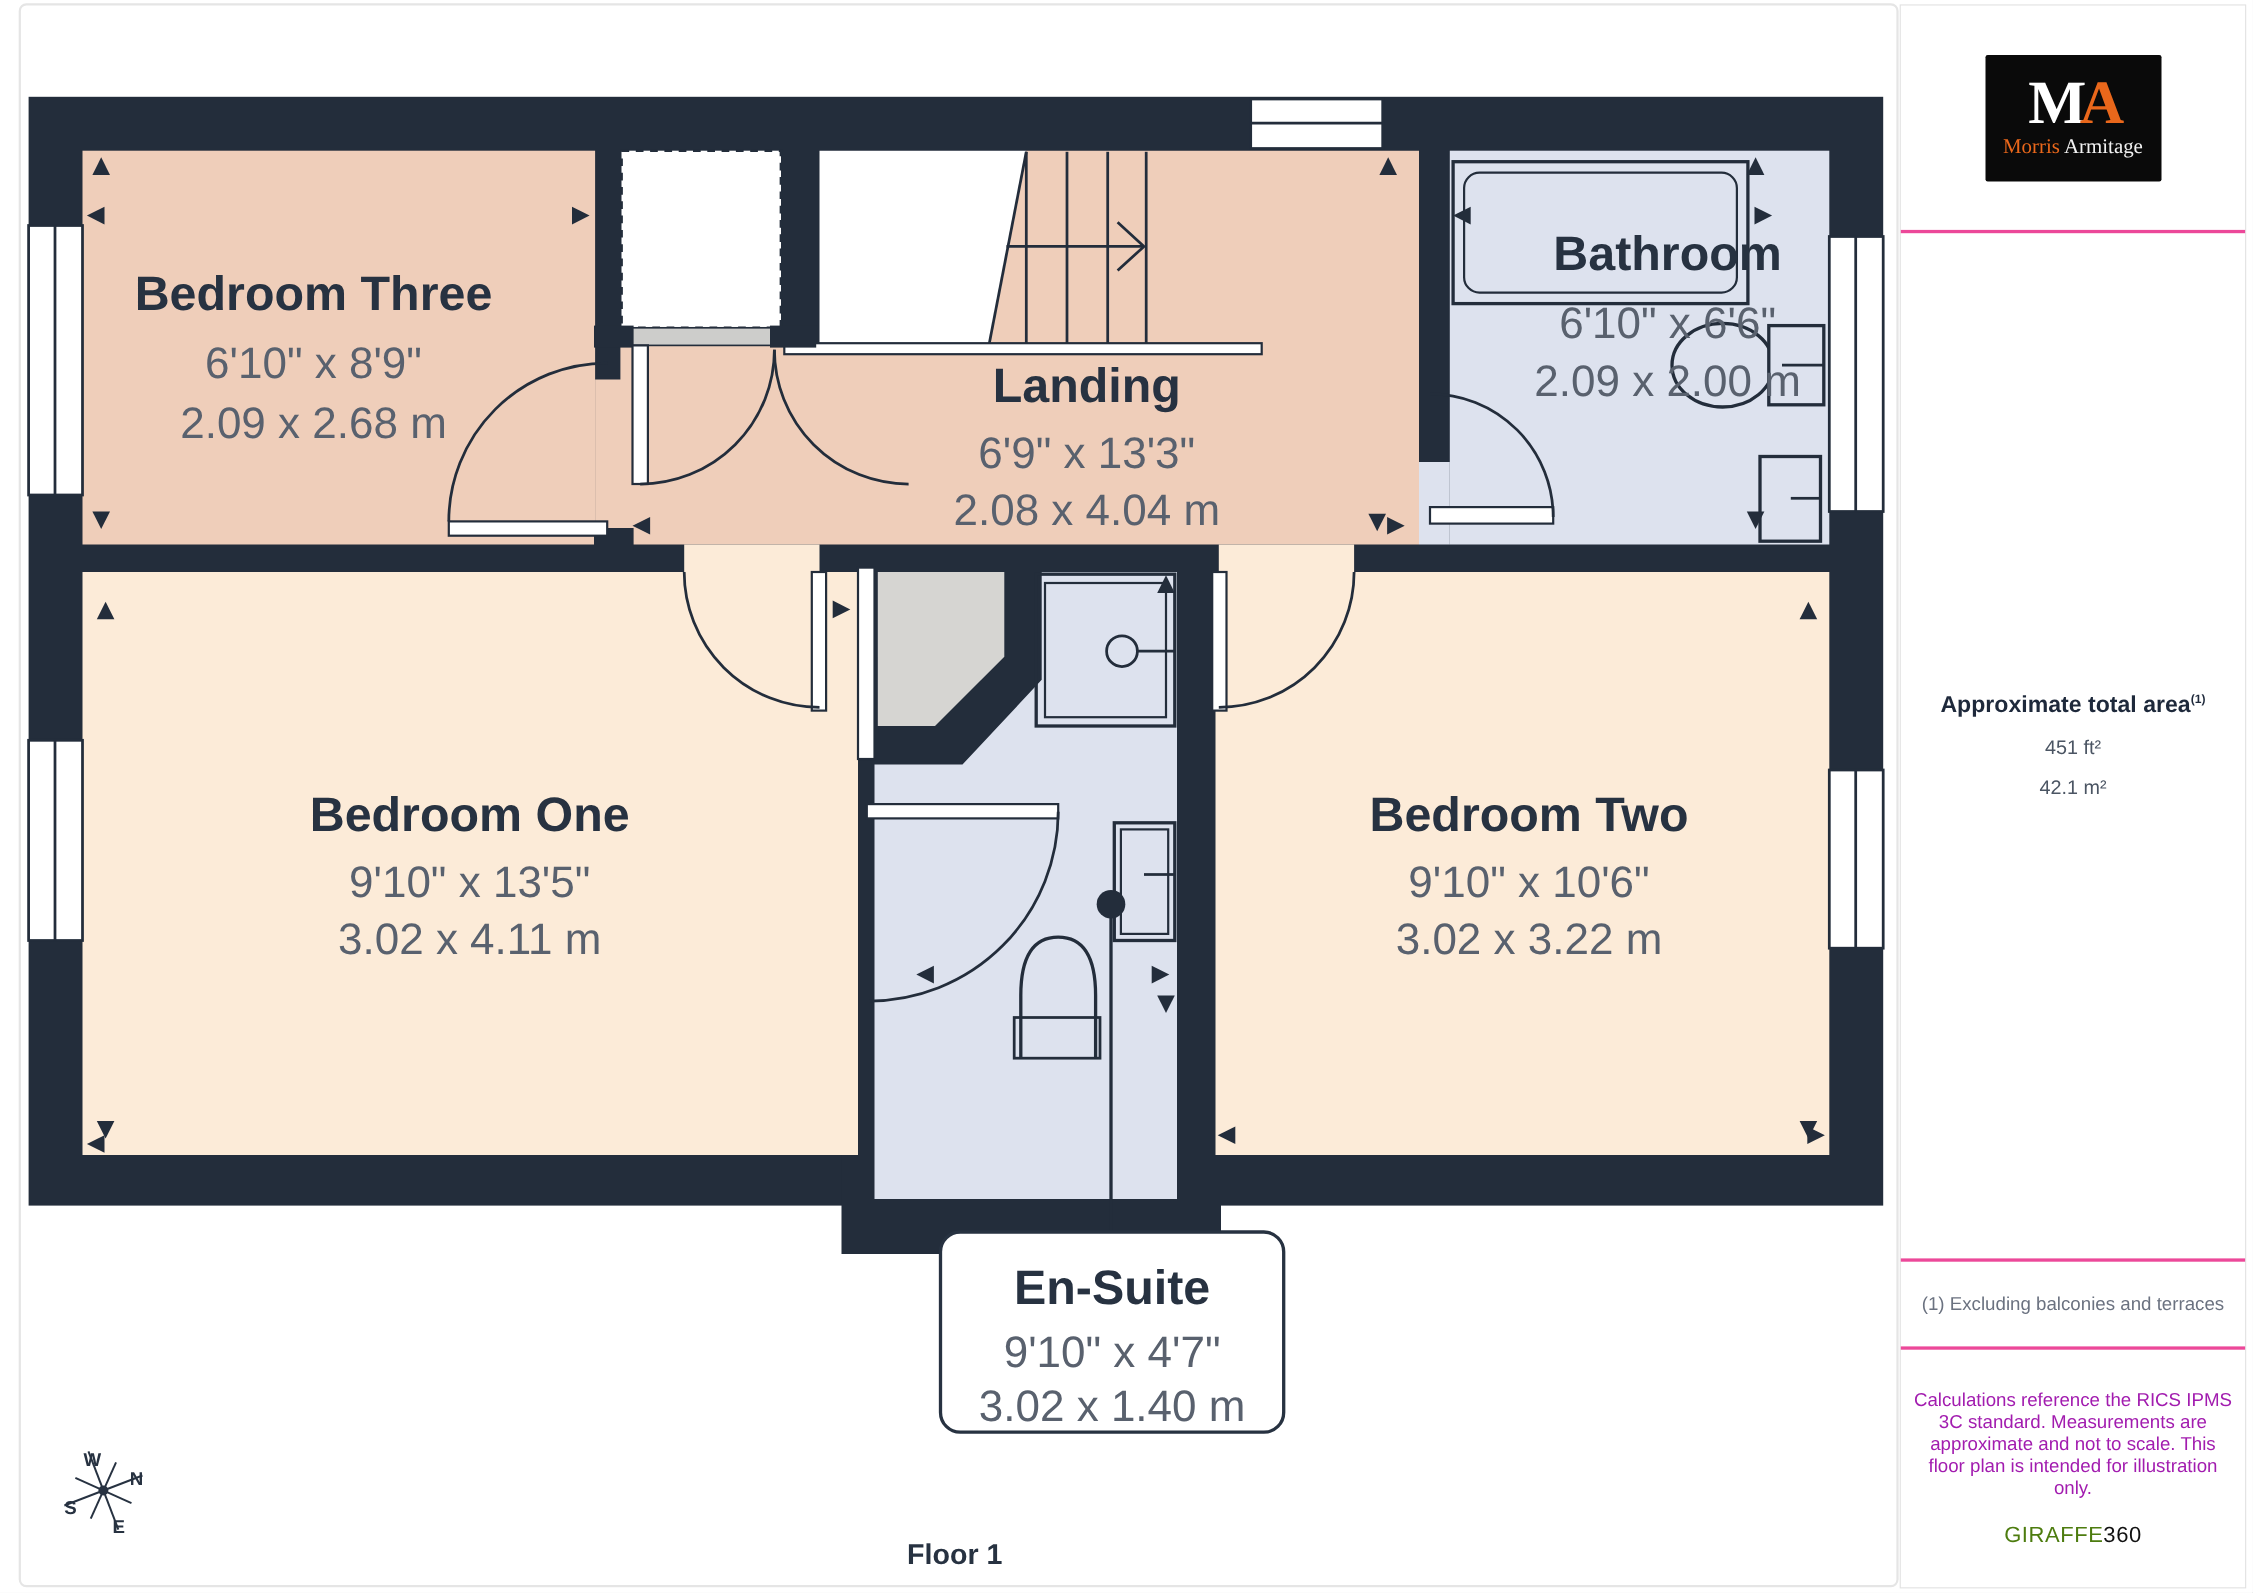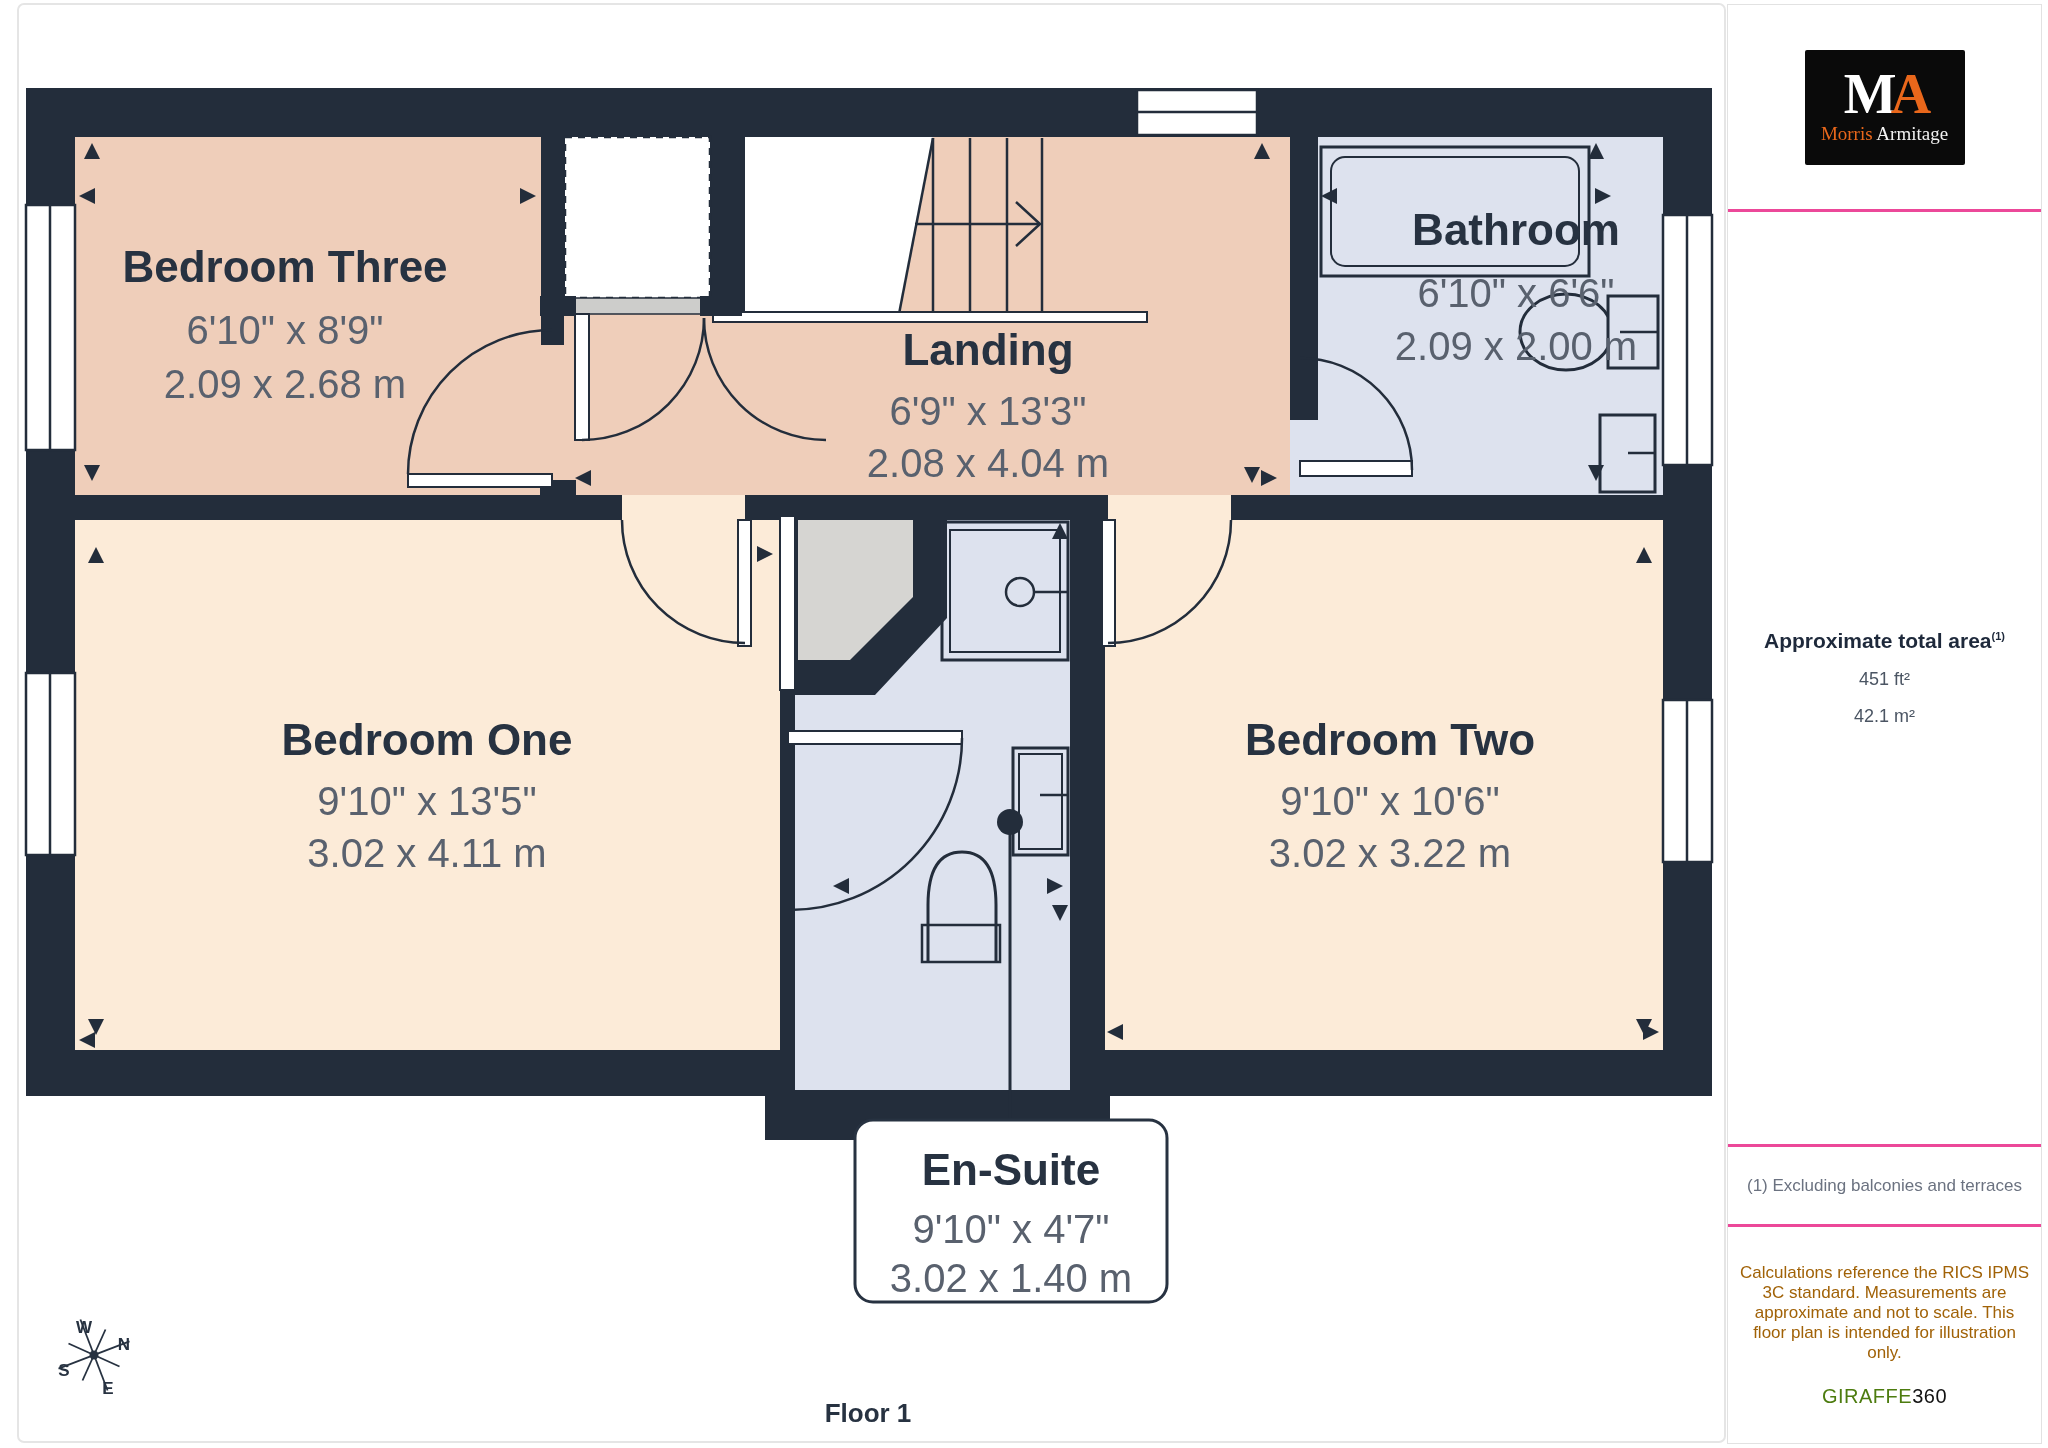--- a/index.html
+++ b/index.html
@@ -25,21 +25,21 @@
   .logo-names .first{color:#E9671B;}
   .logo-names .second{color:#F2F2F2;}
   .sb-area-sec{height:935px;display:flex;flex-direction:column;align-items:center;justify-content:center;text-align:center;}
   .area-title{font-size:21px;font-weight:bold;color:#1E293B;}
   .area-title sup{font-size:11px;}
   .area-val{font-size:18px;color:#4B5563;margin-top:16px;}
   .sb-foot-sec{height:80px;display:flex;align-items:center;justify-content:center;
                font-size:17px;color:#6B7280;text-align:center;}
   .sb-calc-sec{flex:1;border-bottom:none;display:flex;flex-direction:column;align-items:center;
                justify-content:center;text-align:center;}
-  .calc-text{width:292px;font-size:17px;line-height:20px;color:#a16207;}
+  .calc-text{width:292px;font-size:17px;line-height:20px;color:#a21caf;}
   .giraffe{margin-top:22px;font-size:20px;letter-spacing:0.5px;}
   .giraffe .g1{color:#4d7c0f;}
   .giraffe .g2{color:#111111;font-weight:normal;}
 </style>
 </head>
 <body>
 
 <div class="stage">
 
   <svg width="2048" height="1448" viewBox="0 0 2048 1448">

